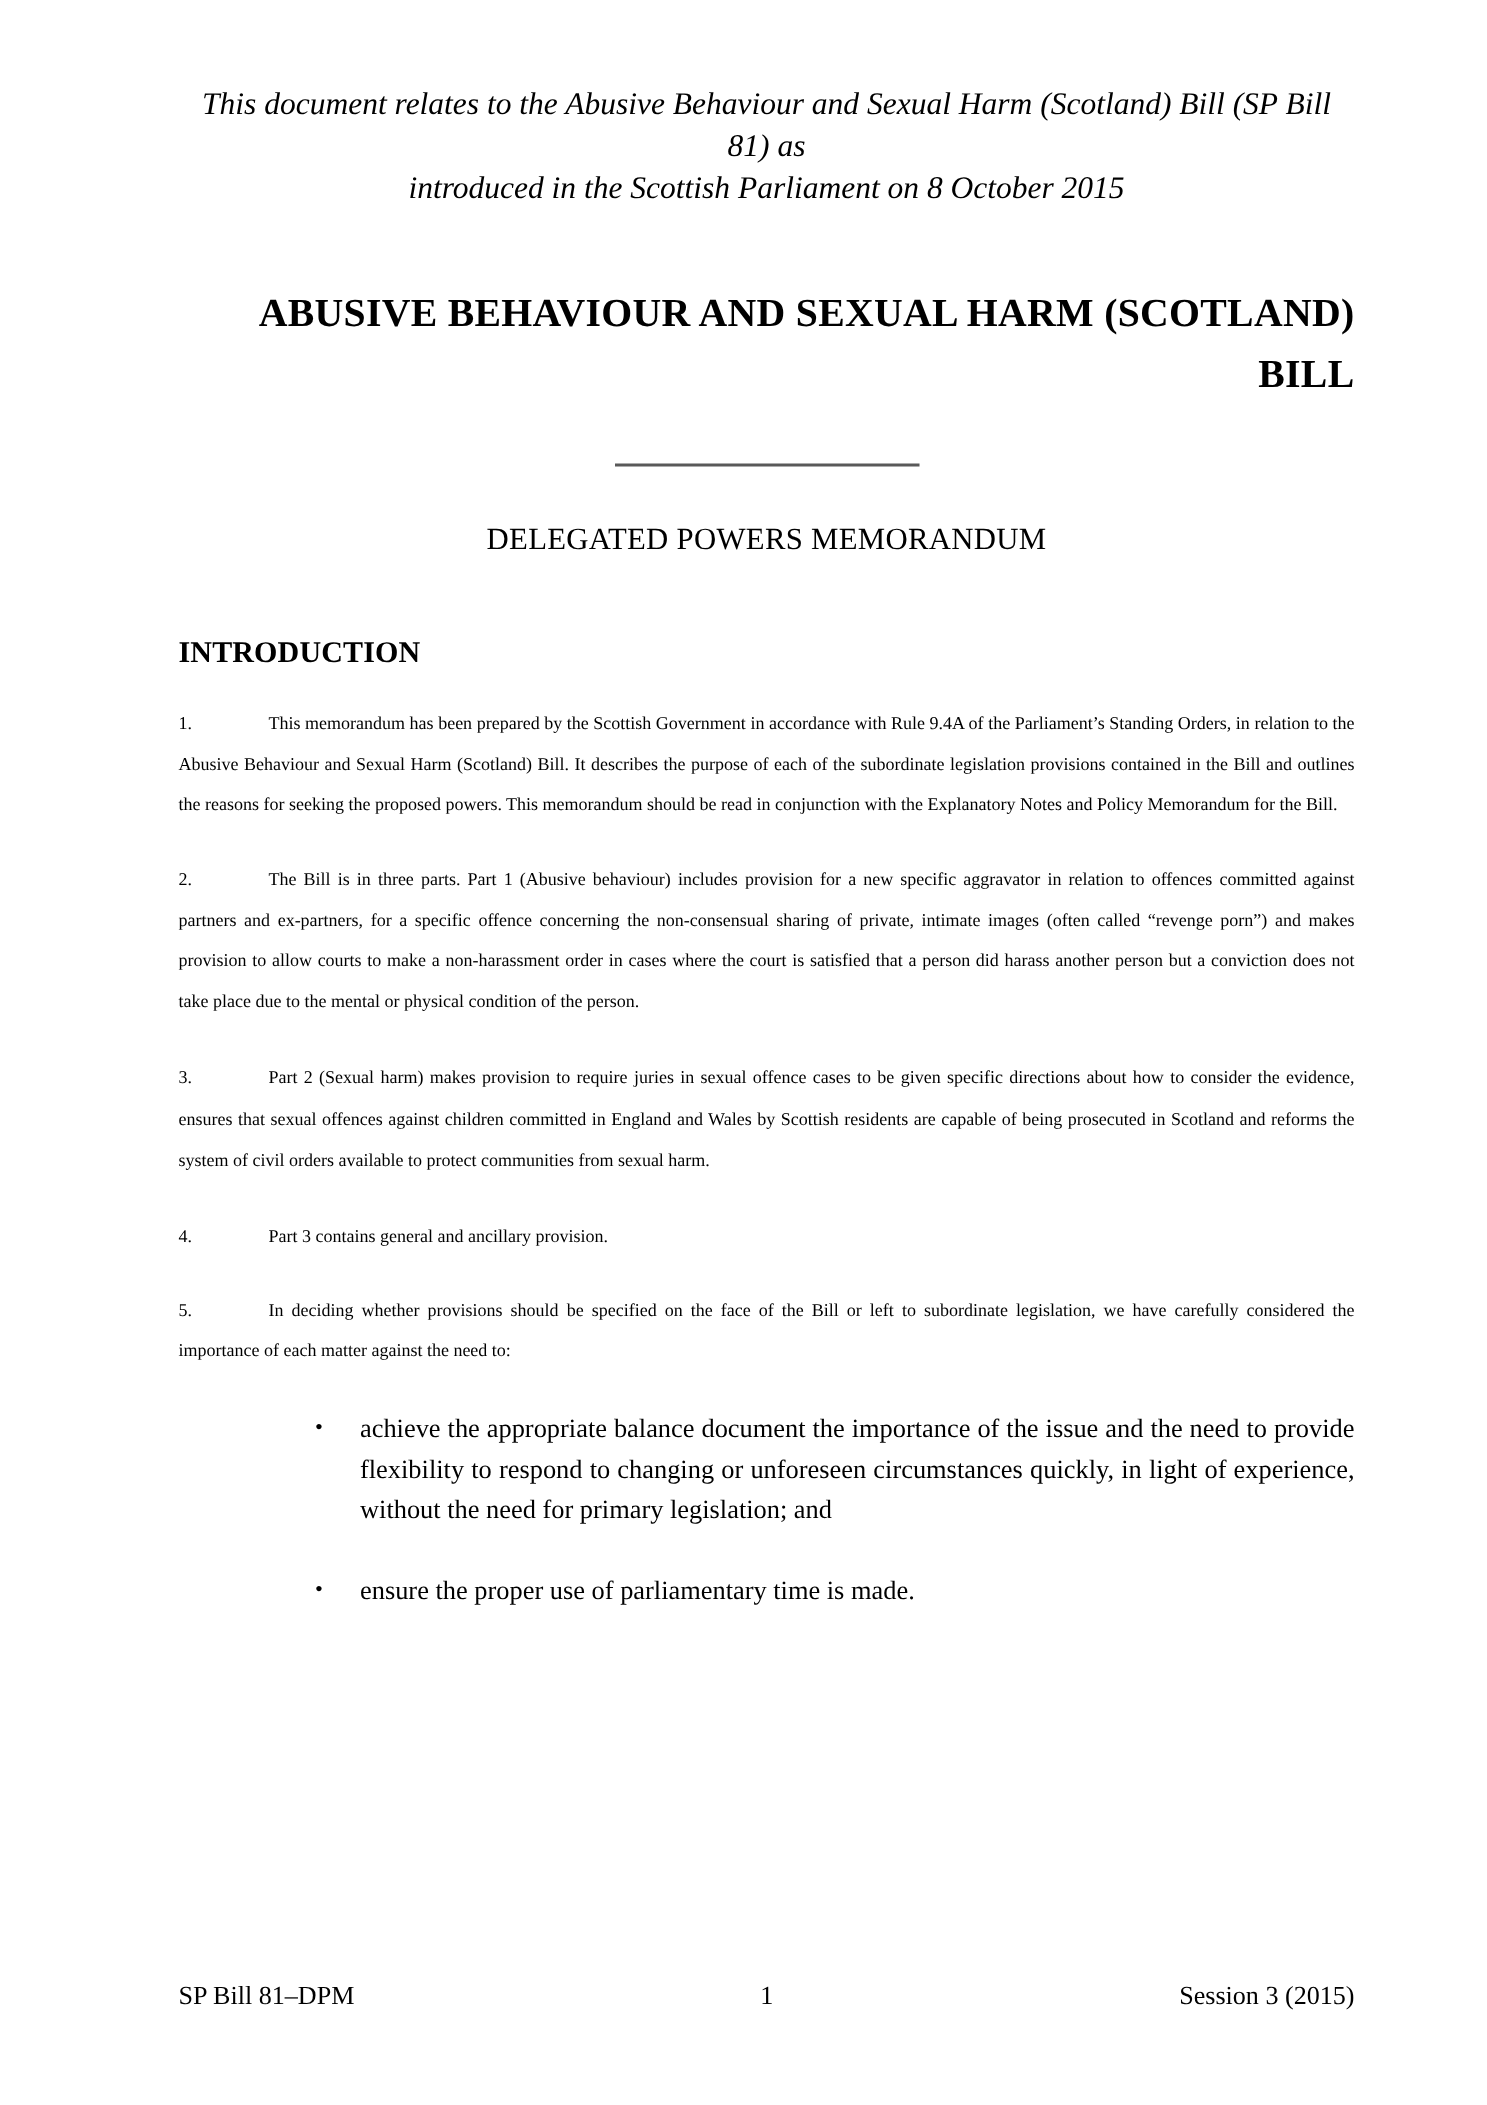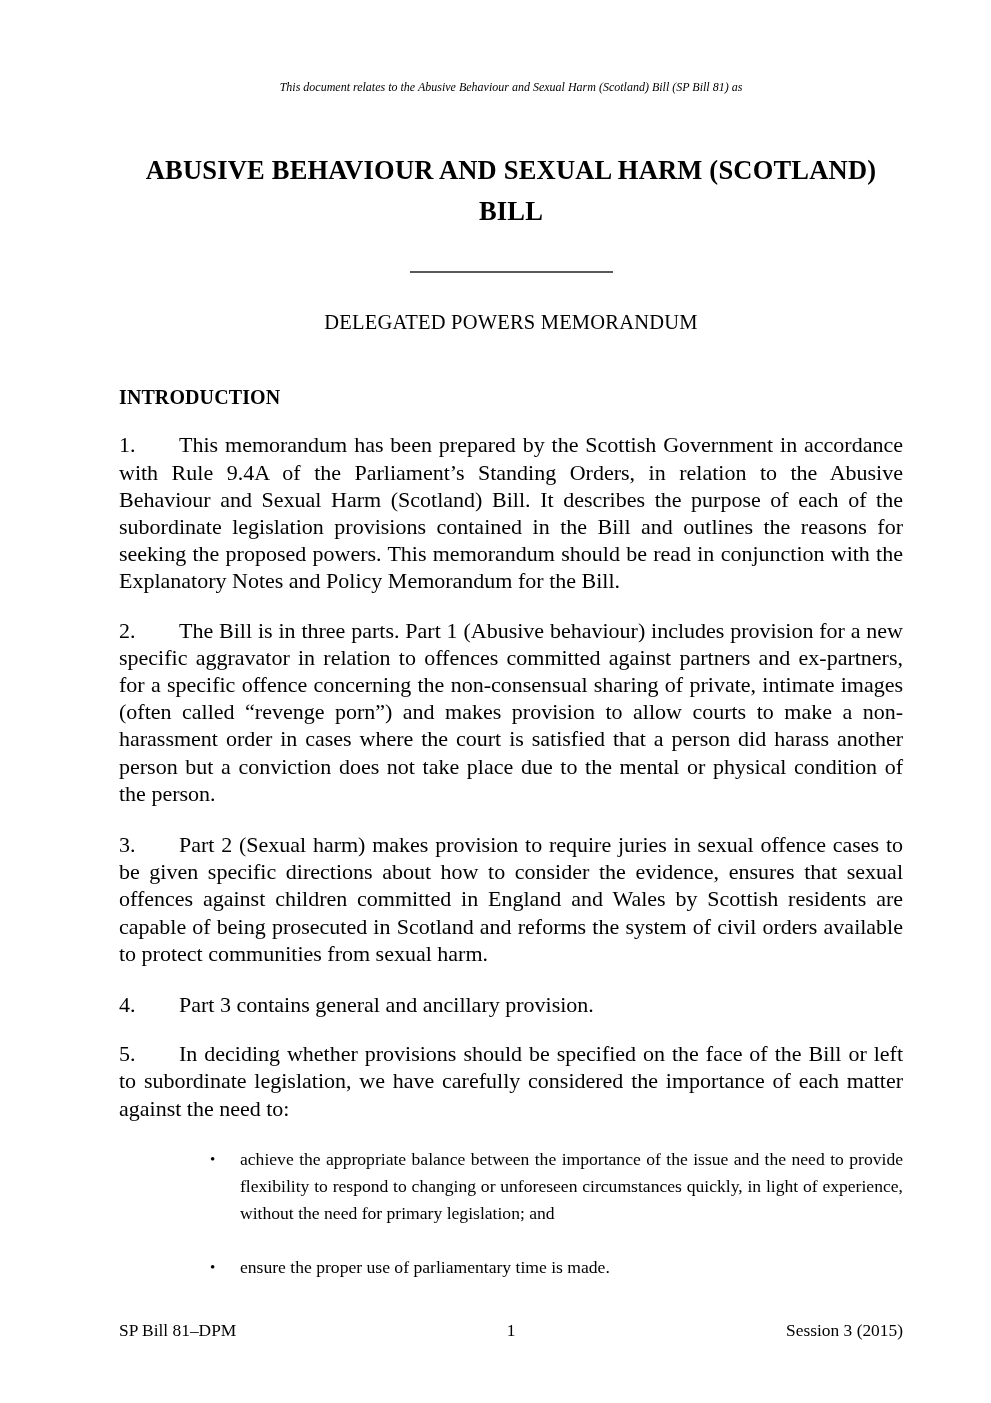--- a/index.html
+++ b/index.html
@@ -24,35 +24,35 @@
   }
   .content {
     position: absolute;
     left: 119px;
     top: 0;
     width: 784px;
   }
 
   
   .doc-header {
-    margin-top: 73px;
+    margin-top: 55px;
     font-style: italic;
-    font-size: 12px;
+    font-size: 21px;
     line-height: 28px;
     text-align: center;
     padding: 0 2px;
   }
 
   
   .doc-title {
     margin-top: 49px;
     font-size: 26.5px;
     font-weight: bold;
     line-height: 41px;
-    text-align: center;
+    text-align: right;
     letter-spacing: 0.2px;
   }
 
   
   .divider-wrap {
     margin-top: 39px;
     text-align: center;
     line-height: 0;
   }
   .divider {
@@ -79,21 +79,21 @@
     font-weight: bold;
     line-height: 24px;
     letter-spacing: 0.1px;
   }
   .h-intro      { margin-top: 49px; }
   .h-outline    { margin-top: 44px; }
   .h-rationale  { margin-top: 44px; }
 
   
   .para {
-    font-size: 22px;
+    font-size: 12px;
     line-height: 27.2px;
     text-align: justify;
     text-justify: inter-word;
     margin-top: 22px;
   }
   .para .num {
     display: inline-block;
     width: 60px;
   }
   .para-gap-sm { margin-top: 24px; }
@@ -143,20 +143,21 @@
 </style>
 </head>
 <body>
 
 <div class="page">
 
   <div class="content">
 
     <div class="doc-header">
       <div>This document relates to the Abusive Behaviour and Sexual Harm (Scotland) Bill (SP Bill 81) as</div>
+      <div>introduced in the Scottish Parliament on 8 October 2015</div>
     </div>
 
     <h1 class="doc-title">ABUSIVE BEHAVIOUR AND SEXUAL HARM (SCOTLAND) BILL</h1>
 
     <div class="divider-wrap">
       <span class="divider"></span>
     </div>
 
     <h2 class="doc-subtitle">DELEGATED POWERS MEMORANDUM</h2>
 
@@ -180,21 +181,21 @@
     </p>
 
 
     <p class="para">
       <span class="num">5.</span><span>In deciding whether provisions should be specified on the face of the Bill or left to subordinate legislation, we have carefully considered the importance of each matter against the need to:</span>
     </p>
 
     <ul class="bullets">
       <li class="bullet-item first">
         <span class="bullet-dot">•</span>
-        <span class="bullet-text">achieve the appropriate balance between the importance of the issue and the need to provide flexibility to respond to changing or unforeseen circumstances quickly, in light of experience, without the need for primary legislation; and</span>
+        <span class="bullet-text">achieve the appropriate balance document the importance of the issue and the need to provide flexibility to respond to changing or unforeseen circumstances quickly, in light of experience, without the need for primary legislation; and</span>
       </li>
       <li class="bullet-item">
         <span class="bullet-dot">•</span>
         <span class="bullet-text">ensure the proper use of parliamentary time is made.</span>
       </li>
     </ul>
 
   </div>
 
   <div class="doc-footer">

